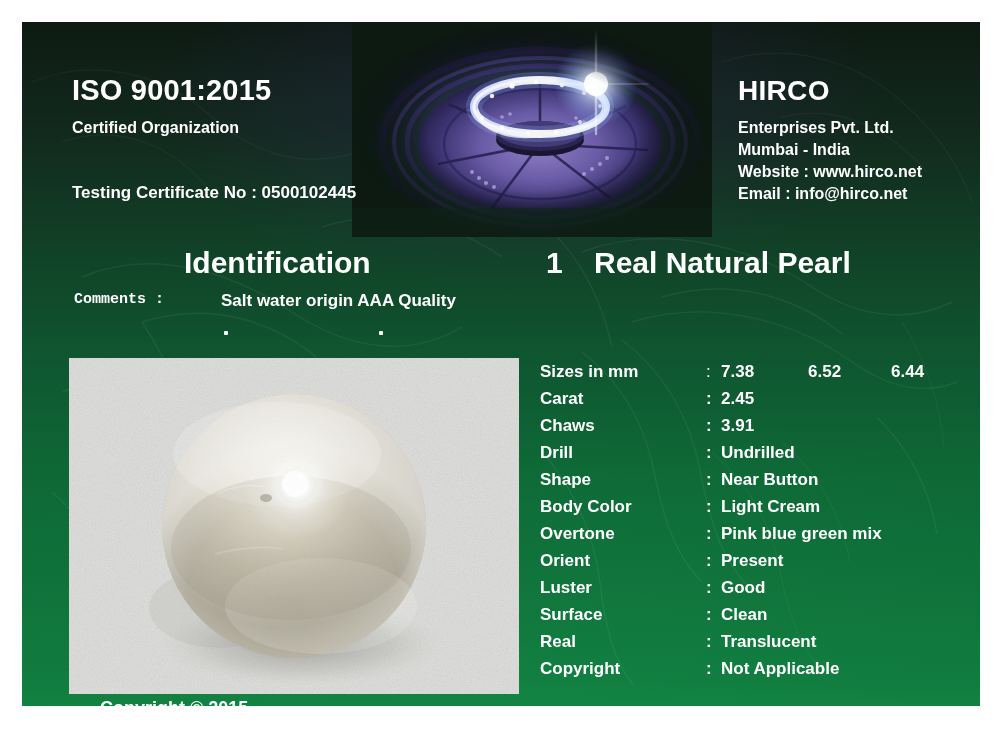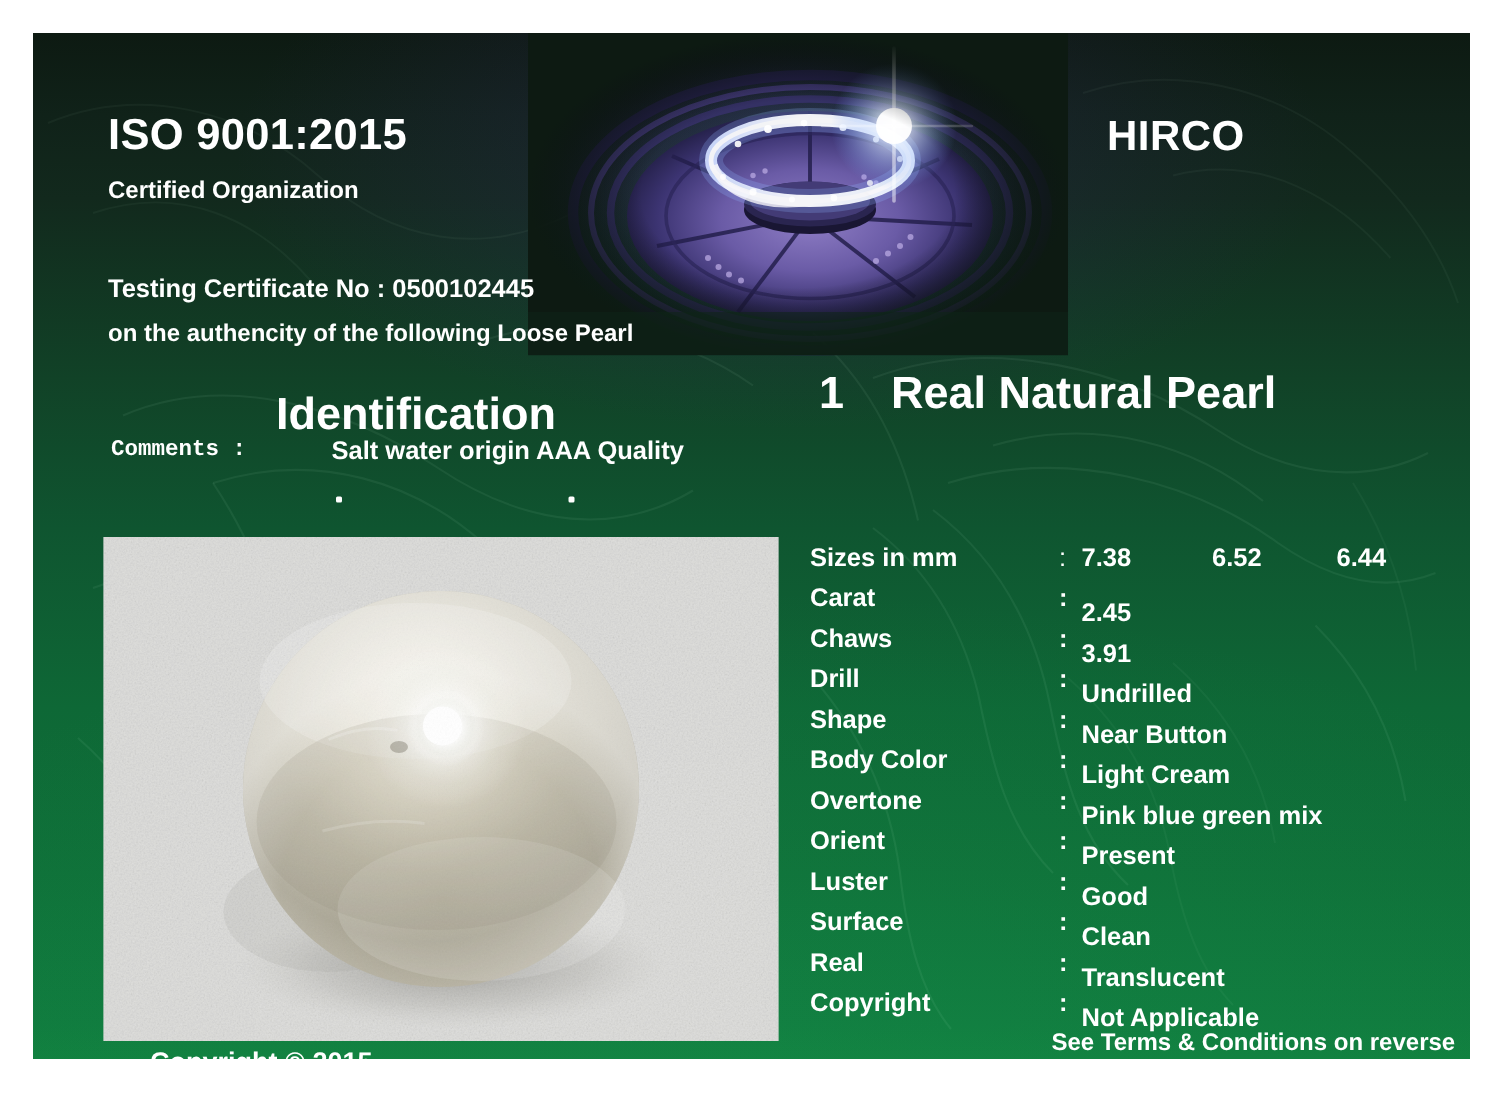--- a/index.html
+++ b/index.html
@@ -80,21 +80,21 @@
   .txt { position: absolute; color: #ffffff; white-space: nowrap; }
 
   #iso-title     { left: 50px;  top: 52px;  font-size: 29px; font-weight: bold; letter-spacing: .2px; }
   #iso-sub       { left: 50px;  top: 97px;  font-size: 16px; font-weight: bold; }
   #cert-no       { left: 50px;  top: 161px; font-size: 17px; font-weight: bold; }
   #cert-sub      { left: 50px;  top: 192px; font-size: 16px; font-weight: bold; }
 
   #brand         { left: 716px; top: 53px;  font-size: 28px; font-weight: bold; letter-spacing: .3px; }
   #brand-lines   { left: 716px; top: 95px;  font-size: 16px; font-weight: bold; line-height: 22px; }
 
-  #ident-title   { left: 162px; top: 224px; font-size: 30px; font-weight: bold; margin-top: 14px; }
+  #ident-title   { left: 162px; top: 224px; font-size: 30px; font-weight: bold; }
   #ident-num     { left: 524px; top: 224px; font-size: 30px; font-weight: bold; }
   #ident-value   { left: 572px; top: 224px; font-size: 30px; font-weight: bold; }
 
   #comments-lbl  { left: 52px;  top: 269px; font-size: 15px; font-weight: bold; font-family: Liberation Mono, monospace; }
   #comments-val  { left: 199px; top: 269px; font-size: 17px; font-weight: bold; }
 
   .dot {
     position: absolute;
     width: 4px; height: 4px;
     background: #ffffff;
@@ -124,21 +124,21 @@
   }
   .spec-row {
     position: relative;
     height: 27px;
     font-size: 17px;
     color: #ffffff;
     white-space: nowrap;
   }
   .spec-label { position: absolute; left: 0;     top: 0; font-weight: bold; }
   .spec-colon { position: absolute; left: 166px; top: 0; font-weight: bold; }
-  .spec-value { position: absolute; left: 181px; top: 0; font-weight: bold; margin-top: 10px; }
+  .spec-value { position: absolute; left: 181px; top: 0; font-weight: bold; }
   
   .spec-row.sizes .spec-colon { font-weight: normal; }
   .sz { position: absolute; top: 0; font-weight: bold; }
   .sz-1 { left: 181px; }
   .sz-2 { left: 268px; }
   .sz-3 { left: 351px; }
 
   #terms {
     position: absolute;
     left: 679px;
@@ -297,23 +297,28 @@
 
           <rect x="0" y="0" width="360" height="215" fill="url(#fadeG)"></rect>
           <rect x="0" y="186" width="360" height="29" fill="#0f2417" opacity="0.55"></rect>
         </g>
       </svg>
     </div>
 
     <div class="txt" id="iso-title">ISO 9001:2015</div>
     <div class="txt" id="iso-sub">Certified Organization</div>
     <div class="txt" id="cert-no">Testing Certificate No : 0500102445</div>
-    <div class="txt" id="cert-sub">on the authencity of the following Loose Pearl</div>
 
     <div class="txt" id="brand">HIRCO</div>
+    <div class="txt" id="brand-lines">
+      <div>Enterprises Pvt. Ltd.</div>
+      <div>Mumbai - India</div>
+      <div>Website : www.hirco.net</div>
+      <div>Email : info@hirco.net</div>
+    </div>
 
     <div class="txt" id="ident-title">Identification</div>
     <div class="txt" id="ident-num">1</div>
     <div class="txt" id="ident-value">Real Natural Pearl</div>
 
     <div class="txt" id="comments-lbl">Comments :</div>
     <div class="txt" id="comments-val">Salt water origin AAA Quality</div>
     <div class="dot" id="dot-1"></div>
     <div class="dot" id="dot-2"></div>
 
@@ -451,17 +456,16 @@
       </div>
 
       <div class="spec-row">
         <span class="spec-label">Copyright</span>
         <span class="spec-colon">:</span>
         <span class="spec-value">Not Applicable</span>
       </div>
 
     </div>
 
-    <div id="terms">See Terms &amp; Conditions on reverse</div>
     <div id="copyright">Copyright © 2015.</div>
 
   </div>
 </div>
 
 </body></html>

